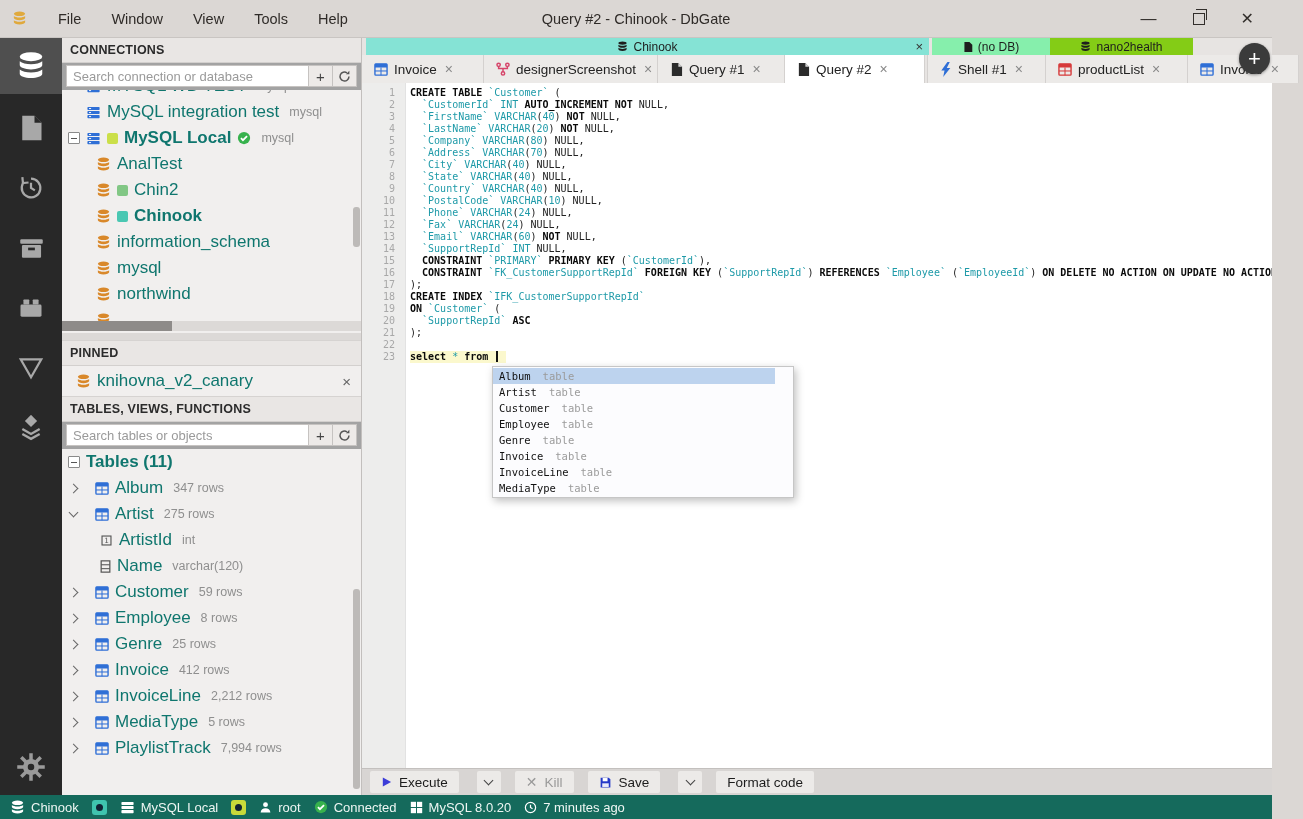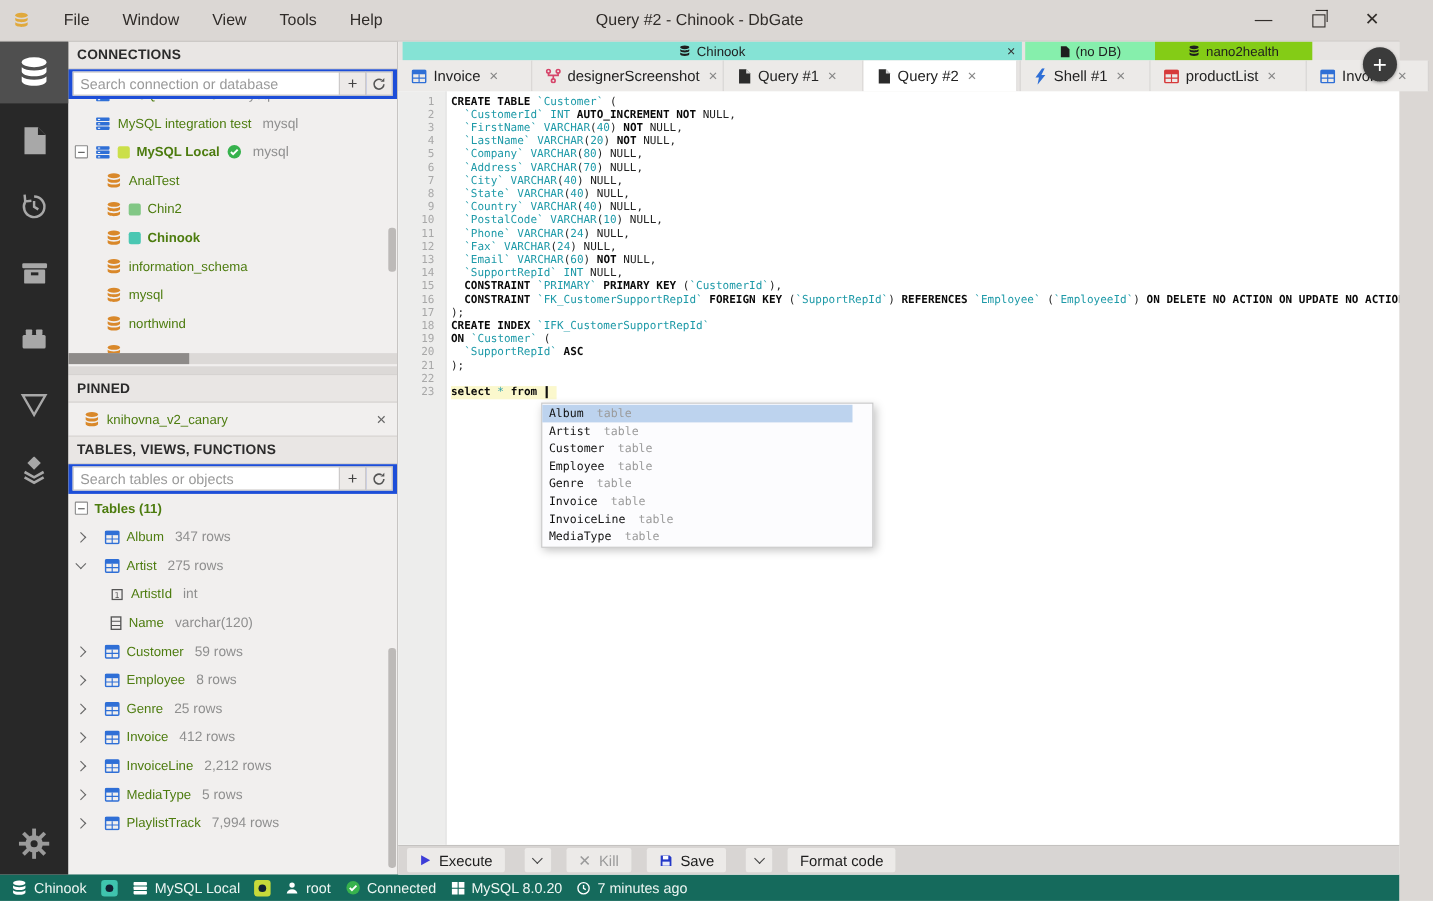--- a/index.html
+++ b/index.html
@@ -22,29 +22,29 @@
   .bodyrow { flex:1; display:flex; min-height:0; }
 
   
   .rail { width:62px; background:#282828; position:relative; flex:none; }
   .rail-item { position:absolute; left:0; width:62px; display:flex; justify-content:center; align-items:center; }
   .rail-active { background:#4f4f4f; }
 
   
   .sidebar { width:300px; flex:none; background:#f1efee; border-right:1px solid #c2bfbd; display:flex; flex-direction:column; overflow:hidden; }
   .sec-header { background:#e9e6e4; border-top:1px solid #d6d3d1; border-bottom:1px solid #d3d0ce; font-weight:bold; font-size:12.5px; letter-spacing:.2px; color:#2b2b2b; padding:5px 8px; flex:none; }
-  .searchrow { display:flex; align-items:center; padding:2px 4px 3px 4px; gap:0; flex:none; background:#1d4ed8; }
+  .searchrow { display:flex; align-items:center; padding:2px 4px 3px 4px; gap:0; flex:none; background:#a3a3a3; }
   .searchrow input { flex:1; height:22px; border:1px solid #c6c3c1; background:#fff; font-size:13px; padding:0 6px; color:#333; font-family:inherit; }
   .searchrow input::placeholder { color:#9a9a9a; }
   .sq-btn { width:24px; height:22px; display:flex; align-items:center; justify-content:center; background:#edeae8; border:1px solid #c6c3c1; border-left:none; font-size:15px; color:#444; }
   .tree { position:relative; overflow:hidden; }
   .conn-tree { height:243px; flex:none; }
   .tree-in { position:absolute; left:0; right:0; }
   .trow { height:26px; display:flex; align-items:center; gap:6px; padding-left:6px; white-space:nowrap; overflow:hidden; }
-  .trow .lbl { font-size:12px; color:#4d7c0f; }
+  .trow .lbl { font-size:17px; color:#0f766e; }
   .trow .lbl.b { font-weight:bold; }
   .trow .sec2 { font-size:12.5px; color:#8f8f8f; margin-left:4px; }
   .swatch { width:11px; height:11px; border-radius:2px; flex:none; }
   .xbox { width:12px; height:12px; border:1px solid #8a8a8a; border-radius:1px; position:relative; flex:none; background:#fff; }
   .xbox::before { content:""; position:absolute; left:2px; right:2px; top:4.5px; height:1.4px; background:#555; }
   .cvr { width:7px; height:7px; border-right:1.6px solid #666; border-bottom:1.6px solid #666; transform:rotate(-45deg); flex:none; margin:0 2px; }
   .cvd { width:7px; height:7px; border-right:1.6px solid #666; border-bottom:1.6px solid #666; transform:rotate(45deg); flex:none; margin:0 2px; margin-top:-3px; }
   .sp { flex:none; display:inline-block; }
   .ic { display:inline-flex; align-items:center; justify-content:center; flex:none; }
   .closebtn { margin-left:auto; margin-right:10px; color:#666; font-size:15px; line-height:1; }

